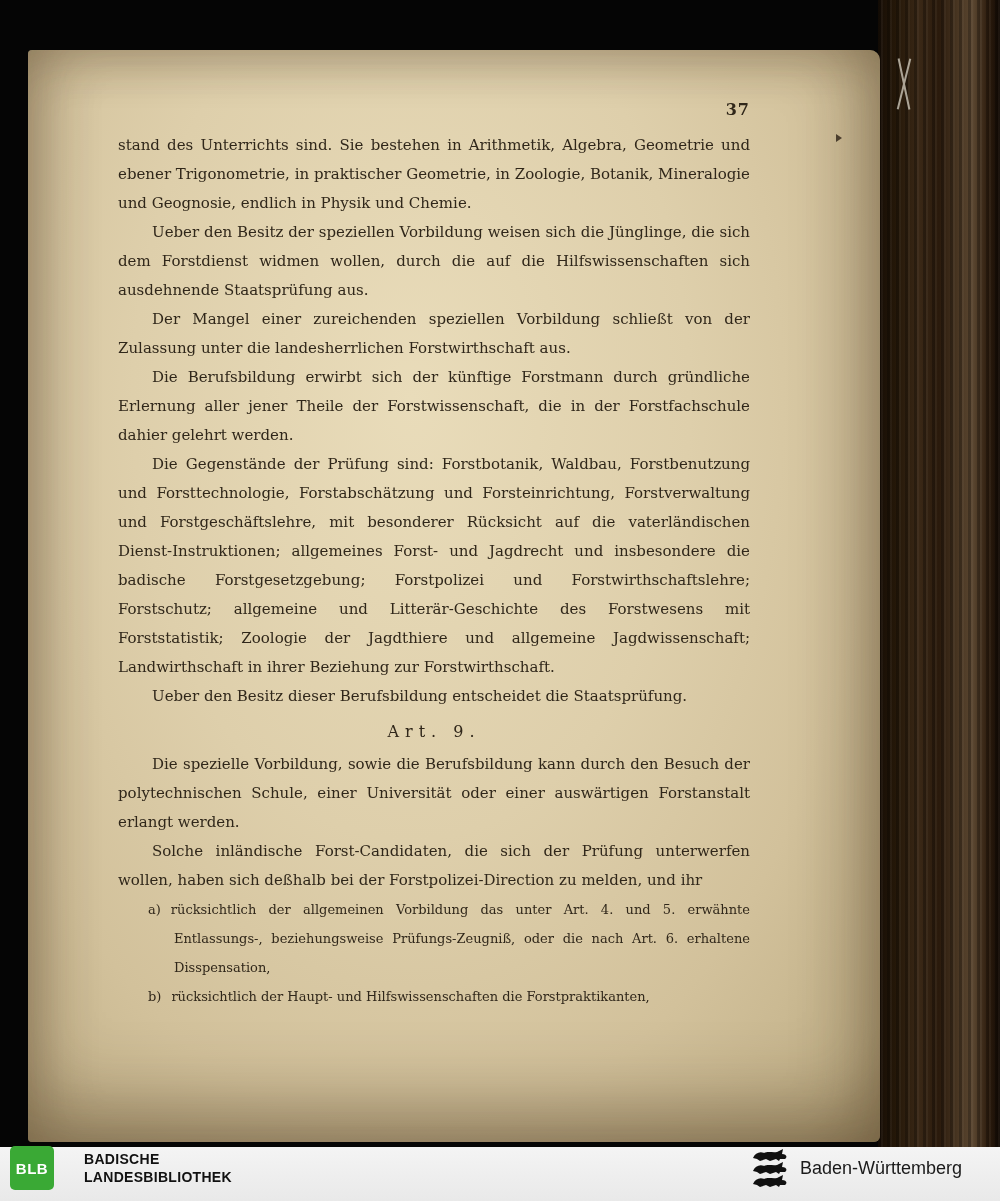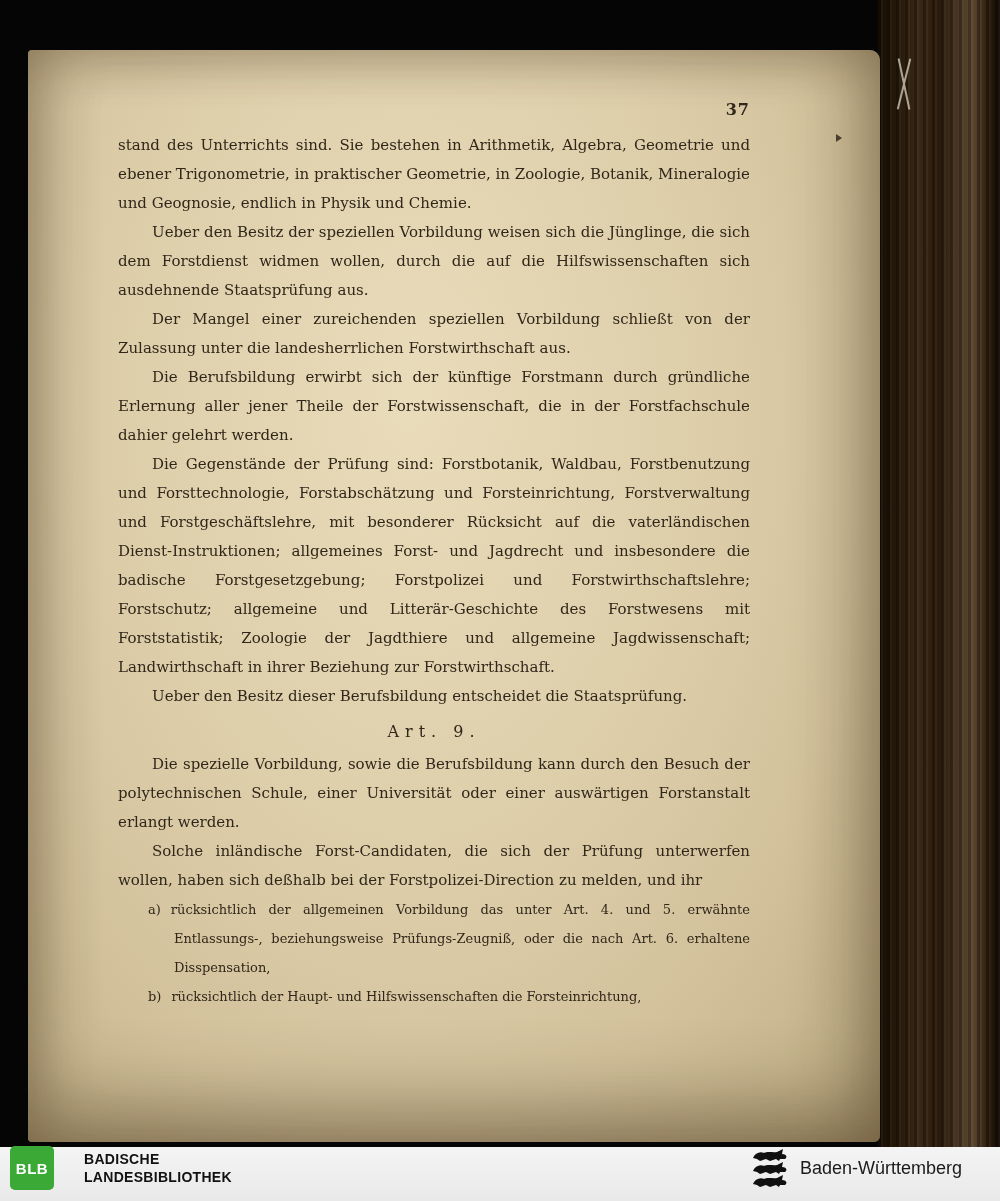--- a/index.html
+++ b/index.html
@@ -170,21 +170,21 @@
 
       <div class="art-heading">Art. 9.</div>
 
       <p>Die spezielle Vorbildung, sowie die Berufsbildung kann durch den Besuch der polytechnischen Schule, einer Universität oder einer auswärtigen Forstanstalt erlangt werden.</p>
       <p>Solche inländische Forst-Candidaten, die sich der Prüfung unterwerfen wollen, haben sich deßhalb bei der Forstpolizei-Direction zu melden, und ihr</p>
 
       <div class="list-item">
         <span class="marker">a)</span><span>rücksichtlich der allgemeinen Vorbildung das unter Art. 4. und 5. erwähnte Entlassungs-, beziehungsweise Prüfungs-Zeugniß, oder die nach Art. 6. erhaltene Disspensation,</span>
       </div>
       <div class="list-item">
-        <span class="marker">b)</span><span>rücksichtlich der Haupt- und Hilfswissenschaften die Forsteinrichtung,</span>
+        <span class="marker">b)</span><span>rücksichtlich der Haupt- und Hilfswissenschaften die Forstpraktikanten,</span>
       </div>
 
     </div>
   </div>
 
   <div class="footer">
     <div class="footer-left">
       <div class="blb-logo">
         <span>BLB</span>
       </div>

